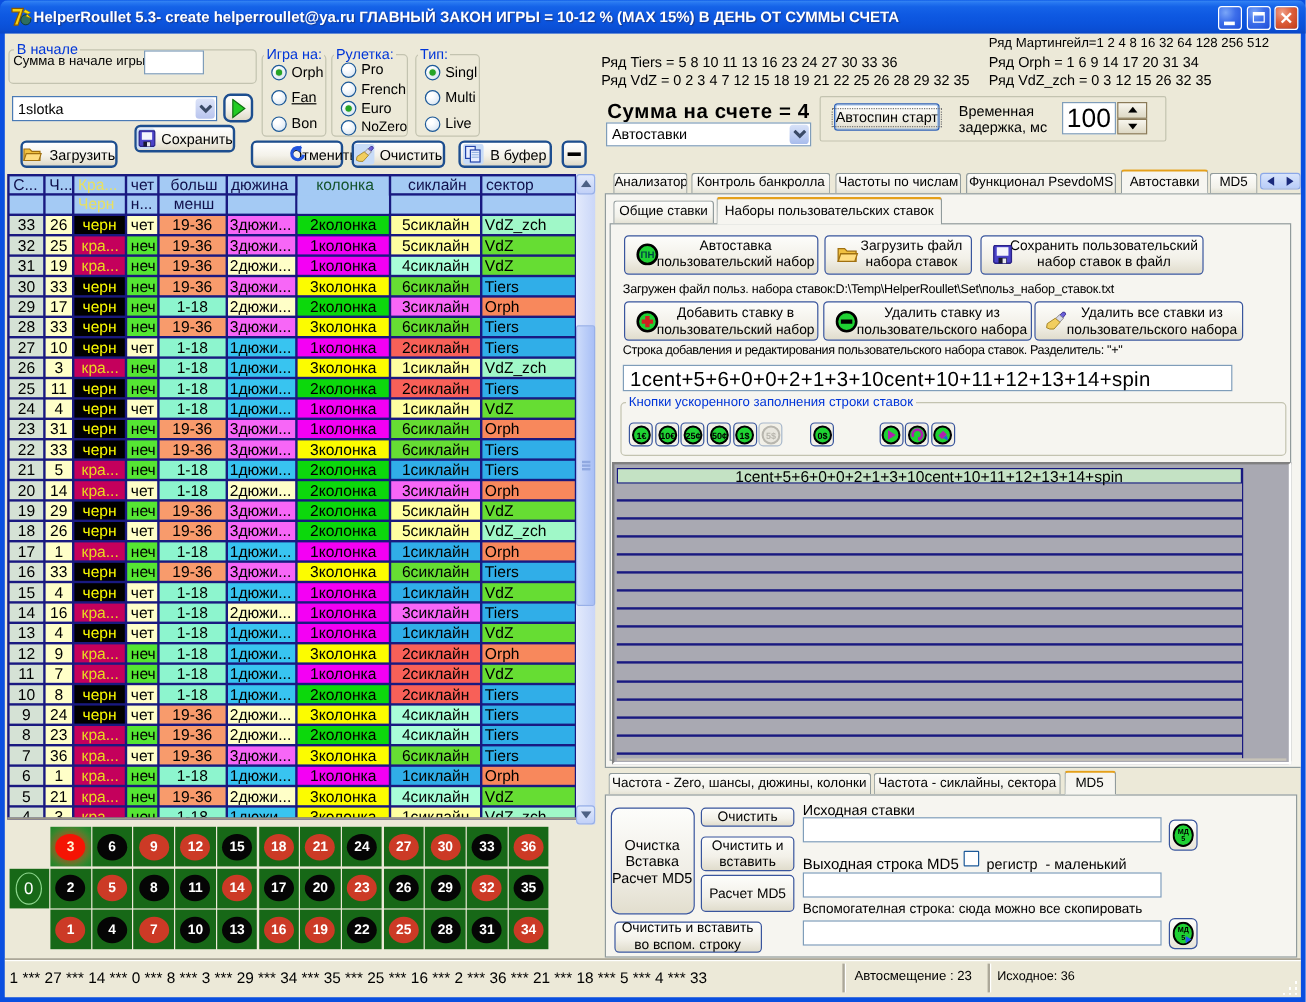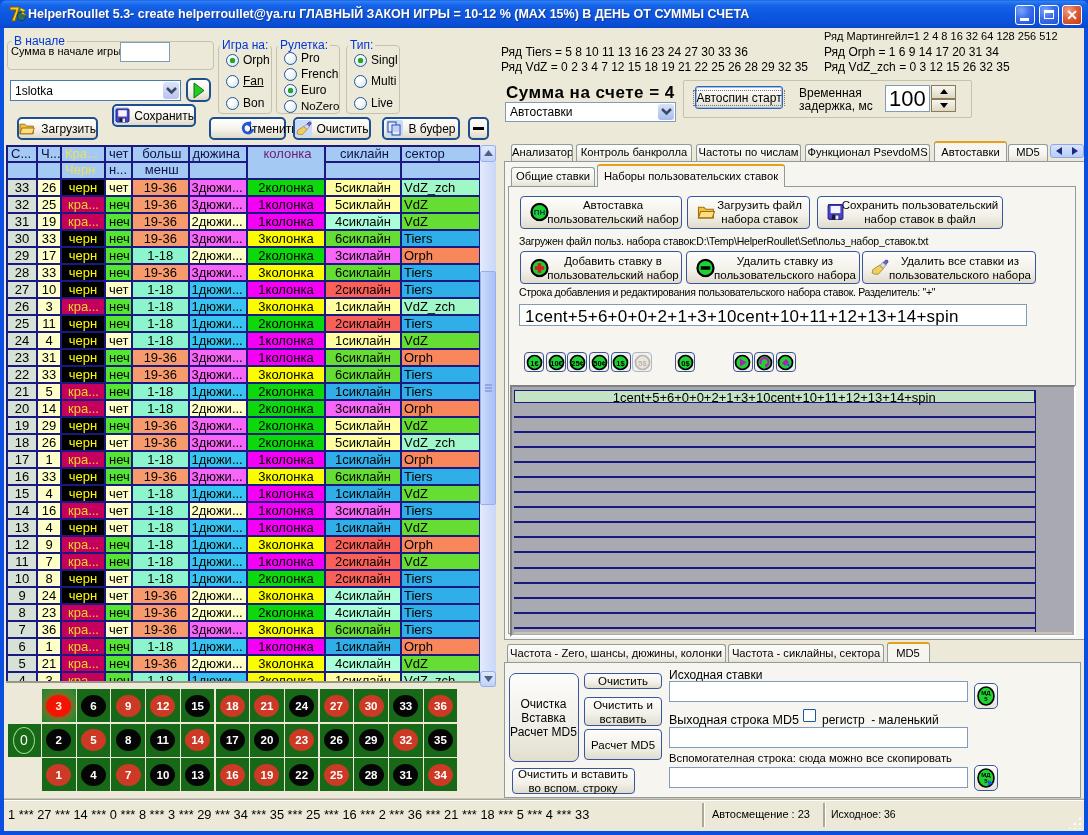--- a/index.html
+++ b/index.html
@@ -220,21 +220,21 @@
         <div class="cell" style="left: 32px; top: 2px; width: 22px; height: 14.5px; background: rgb(164, 202, 244); color: rgb(16, 16, 76); text-align: left; line-height: 14.5px; padding-left: 3px;">Ч...</div>
         <div class="cell" style="left: 32px; top: 18.5px; width: 22px; height: 14.5px; background: rgb(164, 202, 244); color: rgb(16, 16, 76); text-align: center; line-height: 14.5px; padding-left: 3px;"></div>
         <div class="cell" style="left: 56px; top: 2px; width: 42px; height: 14.5px; background: rgb(164, 202, 244); color: rgb(232, 224, 96); text-align: left; line-height: 14.5px; padding-left: 3px;">Кра...</div>
         <div class="cell" style="left: 56px; top: 18.5px; width: 42px; height: 14.5px; background: rgb(164, 202, 244); color: rgb(232, 224, 96); text-align: left; line-height: 14.5px; padding-left: 3px;">Черн</div>
         <div class="cell" style="left: 100px; top: 2px; width: 25px; height: 14.5px; background: rgb(164, 202, 244); color: rgb(16, 16, 76); text-align: left; line-height: 14.5px; padding-left: 3px;">чет</div>
         <div class="cell" style="left: 100px; top: 18.5px; width: 25px; height: 14.5px; background: rgb(164, 202, 244); color: rgb(16, 16, 76); text-align: left; line-height: 14.5px; padding-left: 3px;">н...</div>
         <div class="cell" style="left: 127px; top: 2px; width: 54.5px; height: 14.5px; background: rgb(164, 202, 244); color: rgb(16, 16, 76); text-align: center; line-height: 14.5px; padding-left: 3px;">больш</div>
         <div class="cell" style="left: 127px; top: 18.5px; width: 54.5px; height: 14.5px; background: rgb(164, 202, 244); color: rgb(16, 16, 76); text-align: center; line-height: 14.5px; padding-left: 3px;">менш</div>
         <div class="cell" style="left: 183.5px; top: 2px; width: 56.5px; height: 14.5px; background: rgb(164, 202, 244); color: rgb(16, 16, 76); text-align: left; line-height: 14.5px; padding-left: 3px;">дюжина</div>
         <div class="cell" style="left: 183.5px; top: 18.5px; width: 56.5px; height: 14.5px; background: rgb(164, 202, 244); color: rgb(16, 16, 76); text-align: center; line-height: 14.5px; padding-left: 3px;"></div>
-        <div class="cell" style="left: 242px; top: 2px; width: 76px; height: 31px; background: rgb(164, 202, 244); color: #701a75; text-align: center; line-height: 14.5px; padding-left: 3px;">колонка</div>
+        <div class="cell" style="left: 242px; top: 2px; width: 76px; height: 31px; background: rgb(164, 202, 244); color: #14532d; text-align: center; line-height: 14.5px; padding-left: 3px;">колонка</div>
         <div class="cell" style="left: 242px; top: 18.5px; width: 76px; height: 14.5px; background: rgb(164, 202, 244); color: rgb(16, 16, 76); text-align: center; line-height: 14.5px; padding-left: 3px;"></div>
         <div class="cell" style="left: 320px; top: 2px; width: 74px; height: 14.5px; background: rgb(164, 202, 244); color: rgb(16, 16, 76); text-align: center; line-height: 14.5px; padding-left: 3px;">сиклайн</div>
         <div class="cell" style="left: 320px; top: 18.5px; width: 74px; height: 14.5px; background: rgb(164, 202, 244); color: rgb(16, 16, 76); text-align: center; line-height: 14.5px; padding-left: 3px;"></div>
         <div class="cell" style="left: 396px; top: 2px; width: 76.5px; height: 14.5px; background: rgb(164, 202, 244); color: rgb(16, 16, 76); text-align: left; line-height: 14.5px; padding-left: 3px;">сектор</div>
         <div class="cell" style="left: 396px; top: 18.5px; width: 76.5px; height: 14.5px; background: rgb(164, 202, 244); color: rgb(16, 16, 76); text-align: center; line-height: 14.5px; padding-left: 3px;"></div>
         <div class="cell" style="left: 2px; top: 35px; width: 28px; height: 15px; background: rgb(213, 226, 213); color: rgb(0, 0, 0); text-align: center; line-height: 15px;">33</div>
         <div class="cell" style="left: 32px; top: 35px; width: 22px; height: 15px; background: rgb(255, 255, 200); color: rgb(0, 0, 0); text-align: center; line-height: 15px;">26</div>
         <div class="cell" style="left: 56px; top: 35px; width: 42px; height: 15px; background: rgb(0, 0, 0); color: rgb(252, 252, 0); text-align: center; line-height: 15px;">черн</div>
         <div class="cell" style="left: 100px; top: 35px; width: 25px; height: 15px; background: rgb(255, 255, 200); color: rgb(0, 0, 0); text-align: left; line-height: 15px; padding-left: 3px;">чет</div>
         <div class="cell" style="left: 127px; top: 35px; width: 54.5px; height: 15px; background: rgb(248, 155, 108); color: rgb(0, 0, 0); text-align: center; line-height: 15px;">19-36</div>
@@ -699,20 +699,23 @@
     <svg class="bicon" width="18" height="18" viewBox="0 0 16 16" style="left:8px;">
           <path d="M10.5 3.5 L13 1 Q15 0.5 15.2 2.5 L12.8 5.5 Z" fill="#6A5FD8" stroke="#3A3090" stroke-width="0.7"></path>
           <path d="M7.5 6 L10.5 3 L13.5 5.5 L10.5 8.8 Z" fill="#D8D8E8" stroke="#888" stroke-width="0.7"></path>
           <path d="M1.5 9.5 L7.5 5.5 L11 8.5 L6.5 13.5 Q3 14 1 12.5 Z" fill="#F2CE5E" stroke="#A08020" stroke-width="0.7"></path>
         </svg>
     <span style="margin-left:22px;">Удалить все ставки из<br>пользовательского набора</span>
   </div>
   <div class="abs z5" style="left:515px;top:258px;font-size:10.5px;letter-spacing:-0.3px;">Строка добавления и редактирования пользовательского набора ставок. Разделитель: "+"</div>
   <div class="abs inp z5" style="left:515px;top:276px;width:508px;height:22px;font-size:17px;letter-spacing:0.25px;padding:2px 0 0 5px;">1cent+5+6+0+0+2+1+3+10cent+10+11+12+13+14+spin</div>
 
+  <fieldset class="abs z5" style="left:513px;top:301px;width:555px;height:51px;background:#F6F5F0;">
+    <legend style="font-size:11px;">Кнопки ускоренного заполнения строки ставок</legend>
+  </fieldset>
   <div class="abs z5" id="qbtns" style="left:0;top:0;">
         <div class="qb" style="left: 520.3px; top: 324px;">
           <svg width="17" height="17" viewBox="0 0 17 17">
             <circle cx="8.5" cy="8.5" r="7" fill="#1FD133" stroke="#000" stroke-width="1.7"></circle>
             <text x="8.5" y="11.5" font-size="7.5" font-weight="bold" text-anchor="middle" fill="#000" font-family="Liberation Sans">1€</text>
           </svg>
         </div>
         <div class="qb" style="left: 542px; top: 324px;">
           <svg width="17" height="17" viewBox="0 0 17 17">
             <circle cx="8.5" cy="8.5" r="7" fill="#1FD133" stroke="#000" stroke-width="1.7"></circle>

